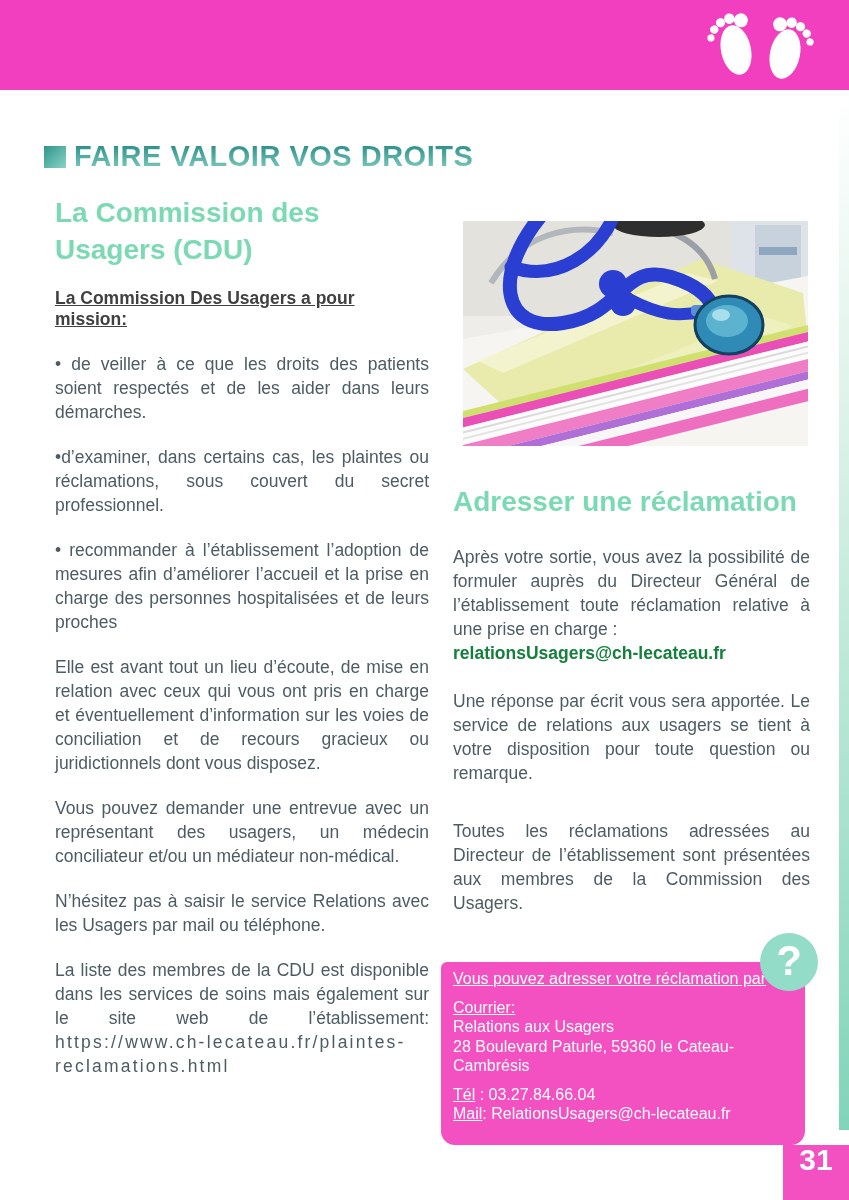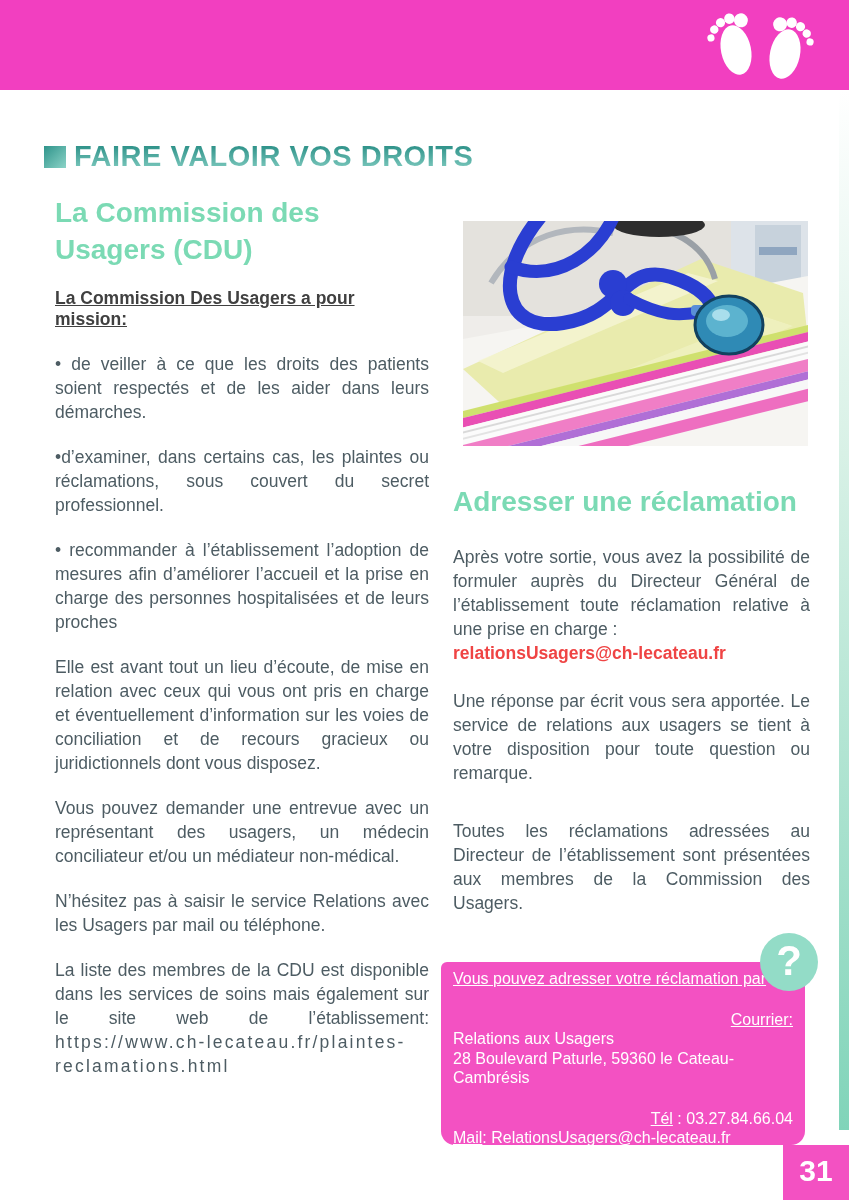--- a/index.html
+++ b/index.html
@@ -22,38 +22,38 @@
     -webkit-background-clip:text;background-clip:text;color:transparent;
   }
   
   .left-col{position:absolute;left:55px;top:194px;width:374px;}
   .right-col{position:absolute;left:453px;top:195px;width:357px;margin-top:26px;}
   h2.teal{color:#7bdab4;font-size:28px;line-height:37px;font-weight:bold;margin:0 0 20px 0;}
   .mission{font-size:17.5px;font-weight:bold;text-decoration:underline;margin:0 0 22px 0;color:#404040;}
   .body-p{font-size:17.5px;line-height:24px;text-align:justify;margin:0 0 21px 0;color:#4d5c63;}
   .body-p:last-child{margin-bottom:0;}
   .url-text{letter-spacing:2.2px;word-break:break-word;}
-  .email-bold{font-size:17.5px;line-height:24px;font-weight:bold;color:#ef4444;margin:0 0 24px 0;}
+  .email-bold{font-size:17.5px;line-height:24px;font-weight:bold;color:#15803d;margin:0 0 24px 0;}
   .p-tight{margin-bottom:0;}
   .p-gap-lg{margin-top:34px;}
   
   .photo{width:345px;height:225px;margin-left:10px;overflow:hidden;position:relative;}
   .right-col h2.teal{margin-top:37px;margin-bottom:25px;}
   
   .contact-box{position:absolute;left:441px;top:962px;width:364px;height:183px;
     background:#f351c2;border-radius:6px 6px 14px 14px;box-sizing:border-box;
     padding:7px 12px;color:#ffffff;font-size:16px;line-height:19.5px;}
   .contact-box .u{text-decoration:underline;}
-  .group-gap{margin-top:21px;text-align:right;}
+  .group-gap{margin-top:9px;}
   .question-circle{position:absolute;left:760px;top:933px;width:58px;height:58px;border-radius:50%;
     background:#93dcc7;display:flex;align-items:center;justify-content:center;z-index:3;}
   .question-circle span{color:#ffffff;font-size:42px;font-weight:bold;line-height:1;transform:translateY(-1px);}
   
   .page-num-block{position:absolute;left:783px;top:1145px;width:66px;height:55px;background:#f351c2;
-    display:flex;align-items:center;justify-content:center;}
+    display:flex;justify-content:center;}
   .page-num-block span{color:#ffffff;font-size:30px;font-weight:bold;transform:translateY(-2px);}
 </style>
 </head>
 <body>
 
 <div class="header-bar">
   <svg class="feet" width="112" height="82" viewBox="0 0 112 82">
     <g fill="#ffffff" transform="translate(31,46) rotate(-12)">
       <ellipse cx="0" cy="0" rx="15" ry="25"></ellipse>
       <circle cx="11" cy="-28" r="7"></circle>

